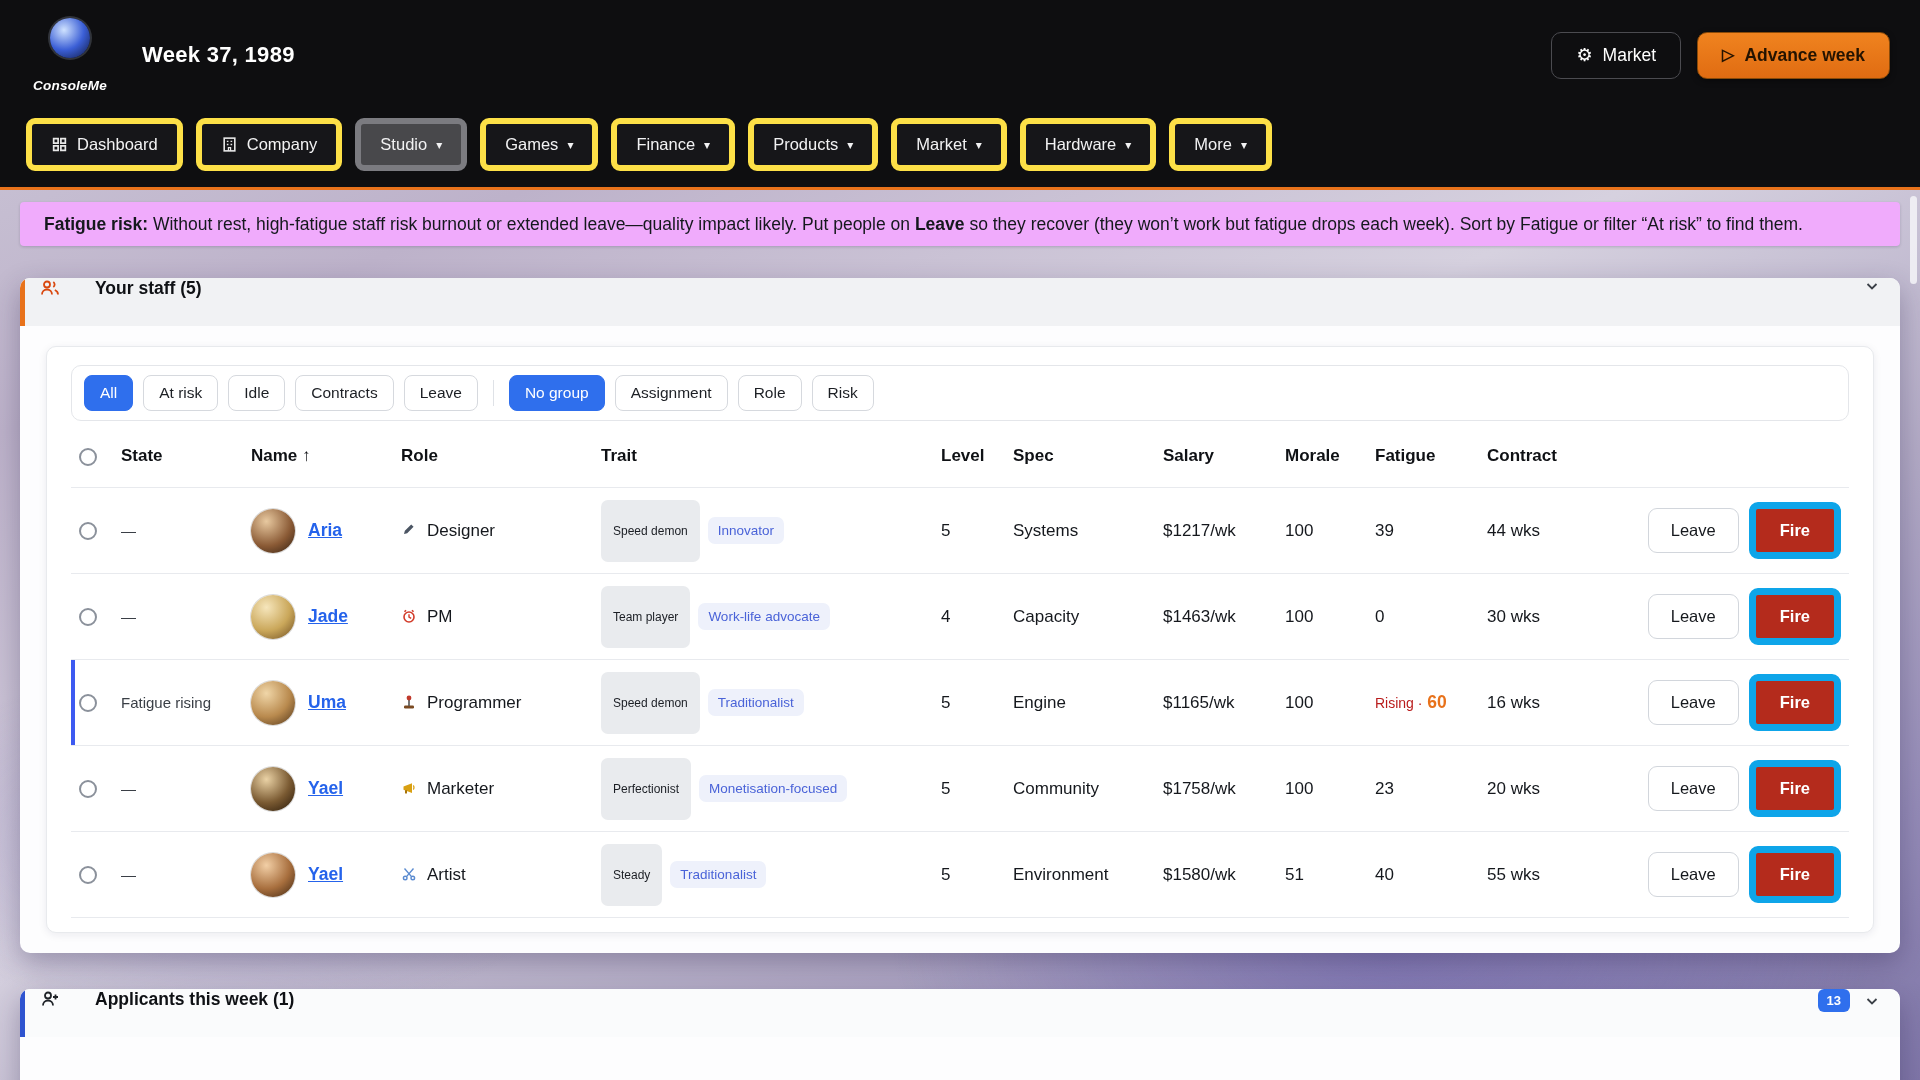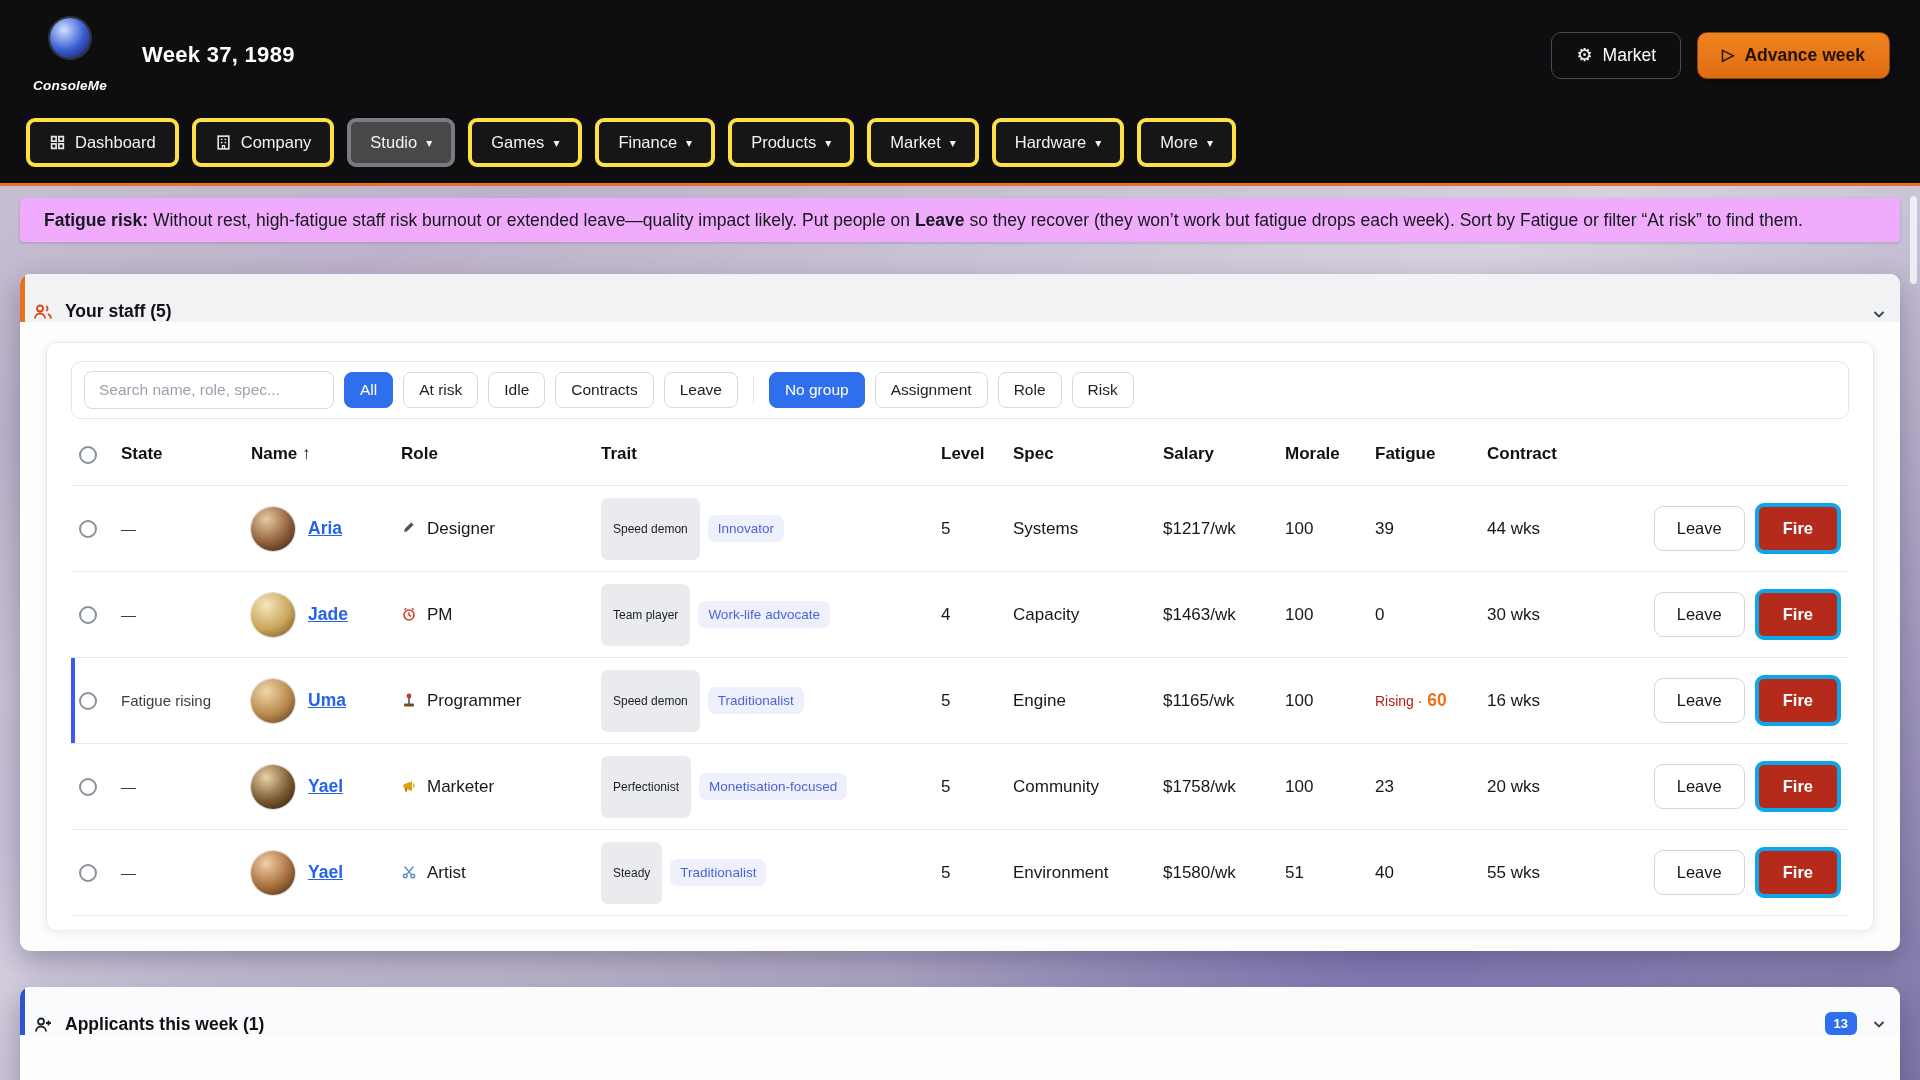--- a/index.html
+++ b/index.html
@@ -34,35 +34,35 @@
   .btn-options .glyph { font-size:18px; line-height:1; }
   .btn-advance { display:flex; align-items:center; gap:10px;
     background:linear-gradient(180deg,#f0831f,#e06c12); color:#241300; font-weight:bold;
     border:1px solid #8a4a08; border-radius:10px; padding:12px 24px; font-size:17.5px; cursor:pointer;
     font-family:inherit; box-shadow:0 2px 6px rgba(0,0,0,.4); }
   .btn-advance .glyph { font-size:16px; line-height:1; font-weight:bold; }
 
   
   .navbar { background:#0e0e10; padding:8px 26px 16px; display:flex; gap:13px; border-bottom:3px solid #e8721b; }
   .nav-btn { display:flex; align-items:center; gap:9px; background:#161619; color:#f2f2f3;
-    border:4px solid #fde047; border-radius:9px; padding:11px 19px; font-size:16.5px; cursor:pointer;
+    border:6px solid #fde047; border-radius:9px; padding:11px 19px; font-size:16.5px; cursor:pointer;
     font-family:inherit; }
   .nav-btn.active { background:#48484b; border-color:#7b7b80; }
   .caret { font-size:12px; margin-top:1px; }
 
   
   .content { padding:12px 20px 0; position:relative; z-index:1; }
 
   .banner { background:#f0abfc; border-radius:4px; padding:9px 24px; font-size:17.5px; line-height:1.5;
     color:#15181d; margin-bottom:32px; box-shadow:0 1px 3px rgba(40,30,70,.2); }
   .banner b { font-weight:bold; }
 
   .section { background:#fdfdfe; border-radius:10px; box-shadow:0 10px 28px rgba(40,30,70,.32); }
   .section-header { background:#f1f2f4; border-radius:10px 10px 0 0; height:48px; display:flex;
-    align-items:flex-end; padding:0 13px; position:relative; overflow:hidden; cursor:pointer; }
+    align-items:flex-start; padding:0 20px; position:relative; overflow:hidden; cursor:pointer;gap:23px; }
   .section-header.hdr-white { background:#fafbfc; }
   .section-header::before { content:""; position:absolute; left:0; top:0; bottom:0; width:5px; background:var(--accent); }
   .section-title { font-size:17.5px; font-weight:bold; color:#0f1115; margin-left:12px; }
   .hdr-right { margin-left:auto; display:flex; align-items:center; gap:14px; }
   .count-badge { background:#2f6fed; color:#fff; font-size:13px; font-weight:bold; border-radius:6px; padding:4px 9px; }
 
   .staff-card { background:#fff; border:1px solid #e8eaed; border-radius:10px; margin:20px 26px 0;
     padding:18px 24px 14px; box-shadow:0 2px 8px rgba(30,30,60,.08); }
   .section-staff { padding-bottom:20px; }
 
@@ -98,21 +98,21 @@
   .role-ico { width:17px; height:17px; flex:none; display:inline-flex; }
   .trait-pill { background:#e9ebee; border-radius:7px; padding:24px 12px; font-size:12px; color:#1b1e24;
     display:inline-block; white-space:nowrap; }
   .trait-badge { background:#eef1fb; border-radius:7px; padding:6px 10px; font-size:13.5px; color:#4a63d8;
     display:inline-block; margin-left:8px; white-space:nowrap; }
   .fatigue-prefix { font-size:14px; color:#b91c1c; }
   .fatigue-hot { font-size:17.5px; color:#e8721b; font-weight:bold; }
   .actions { display:flex; gap:10px; justify-content:flex-end; align-items:center; }
   .btn-leave { background:#fff; border:1px solid #d2d6dc; border-radius:9px; padding:12px 22px; font-size:16.5px;
     color:#15181d; cursor:pointer; font-family:inherit; }
-  .btn-fire { background:#b42b1c; border:4px solid #0ea5e9; border-radius:9px; padding:12px 24px; font-size:16.5px;
+  .btn-fire { background:#b42b1c; border:7px solid #0ea5e9; border-radius:9px; padding:12px 24px; font-size:16.5px;
     color:#fff; font-weight:600; cursor:pointer; font-family:inherit; }
 
   .section-applicants { margin-top:36px; min-height:140px; border-radius:10px 10px 0 0; }
 
   .scroll-thumb { position:fixed; right:3px; top:196px; width:7px; height:88px; border-radius:4px;
     background:rgba(245,245,248,.85); z-index:60; cursor:pointer; }
 </style>
 </head>
 <body>
 
@@ -205,21 +205,20 @@
             <svg width="16" height="16" viewBox="0 0 16 16">
                 <path d="M3.5 6l4.5 4.5L12.5 6" fill="none" stroke="#3c4148" stroke-width="1.8"></path>
               </svg>
           </span>
         </span>
       </div>
 
       <div class="staff-card">
 
         <div class="toolbar">
-          <input class="search-input" type="text" placeholder="Search name, role, spec..." style="">
           <button class="pill active">All</button>
           <button class="pill">At risk</button>
           <button class="pill">Idle</button>
           <button class="pill">Contracts</button>
           <button class="pill">Leave</button>
           <span class="toolbar-divider"></span>
           <button class="pill active">No group</button>
           <button class="pill">Assignment</button>
           <button class="pill">Role</button>
           <button class="pill">Risk</button>

